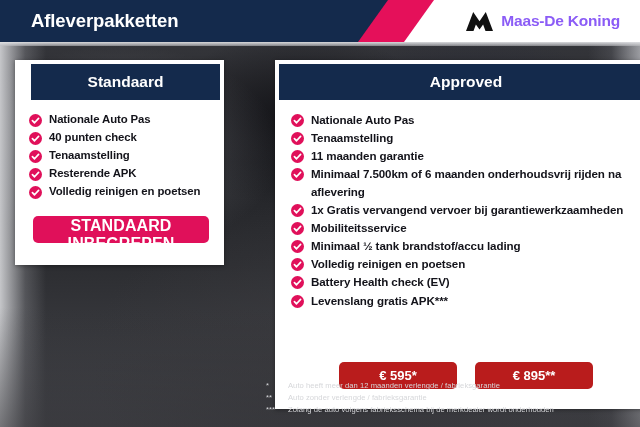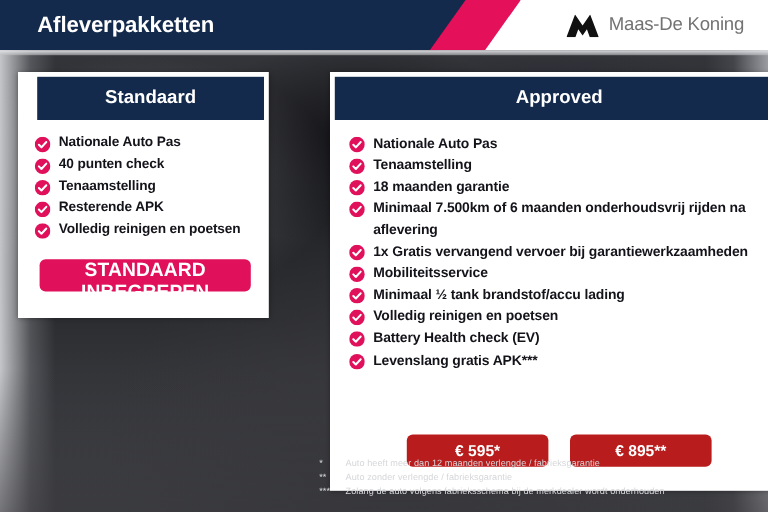--- a/index.html
+++ b/index.html
@@ -89,23 +89,23 @@
   .brand {
     position: absolute;
     right: 20px; top: 0;
     height: 42px;
     display: flex;
     align-items: center;
     gap: 8px;
   }
   .brand-mark { display: block; }
   .brand-name {
-    color: #737373;
+    color: #8b5cf6;
     font-size: 15.5px;
-    font-weight: normal;
+    font-weight: bold;
     letter-spacing: -0.2px;
     white-space: nowrap;
   }
   .header-underline {
     position: absolute;
     left: 0; top: 42px;
     width: 640px; height: 4px;
     background: linear-gradient(to bottom, rgba(225,226,229,0.95), rgba(185,186,190,0.6));
   }
 
@@ -295,21 +295,21 @@
             <circle cx="8" cy="8" r="8" fill="#e0105a"></circle>
             <path d="M4.2 8.2 L6.8 10.8 L11.8 5.4" stroke="#ffffff" stroke-width="2.1" fill="none" stroke-linecap="round" stroke-linejoin="round"></path>
           </svg>
         <span class="feature-text">Tenaamstelling</span>
       </li>
       <li class="feature">
         <svg class="check" viewBox="0 0 16 16">
             <circle cx="8" cy="8" r="8" fill="#e0105a"></circle>
             <path d="M4.2 8.2 L6.8 10.8 L11.8 5.4" stroke="#ffffff" stroke-width="2.1" fill="none" stroke-linecap="round" stroke-linejoin="round"></path>
           </svg>
-        <span class="feature-text">18 maanden garantie</span>
+        <span class="feature-text">11 maanden garantie</span>
       </li>
       <li class="feature">
         <svg class="check" viewBox="0 0 16 16">
             <circle cx="8" cy="8" r="8" fill="#e0105a"></circle>
             <path d="M4.2 8.2 L6.8 10.8 L11.8 5.4" stroke="#ffffff" stroke-width="2.1" fill="none" stroke-linecap="round" stroke-linejoin="round"></path>
           </svg>
         <span class="feature-text">Minimaal 7.500km of 6 maanden onderhoudsvrij rijden na aflevering</span>
       </li>
       <li class="feature">
         <svg class="check" viewBox="0 0 16 16">

